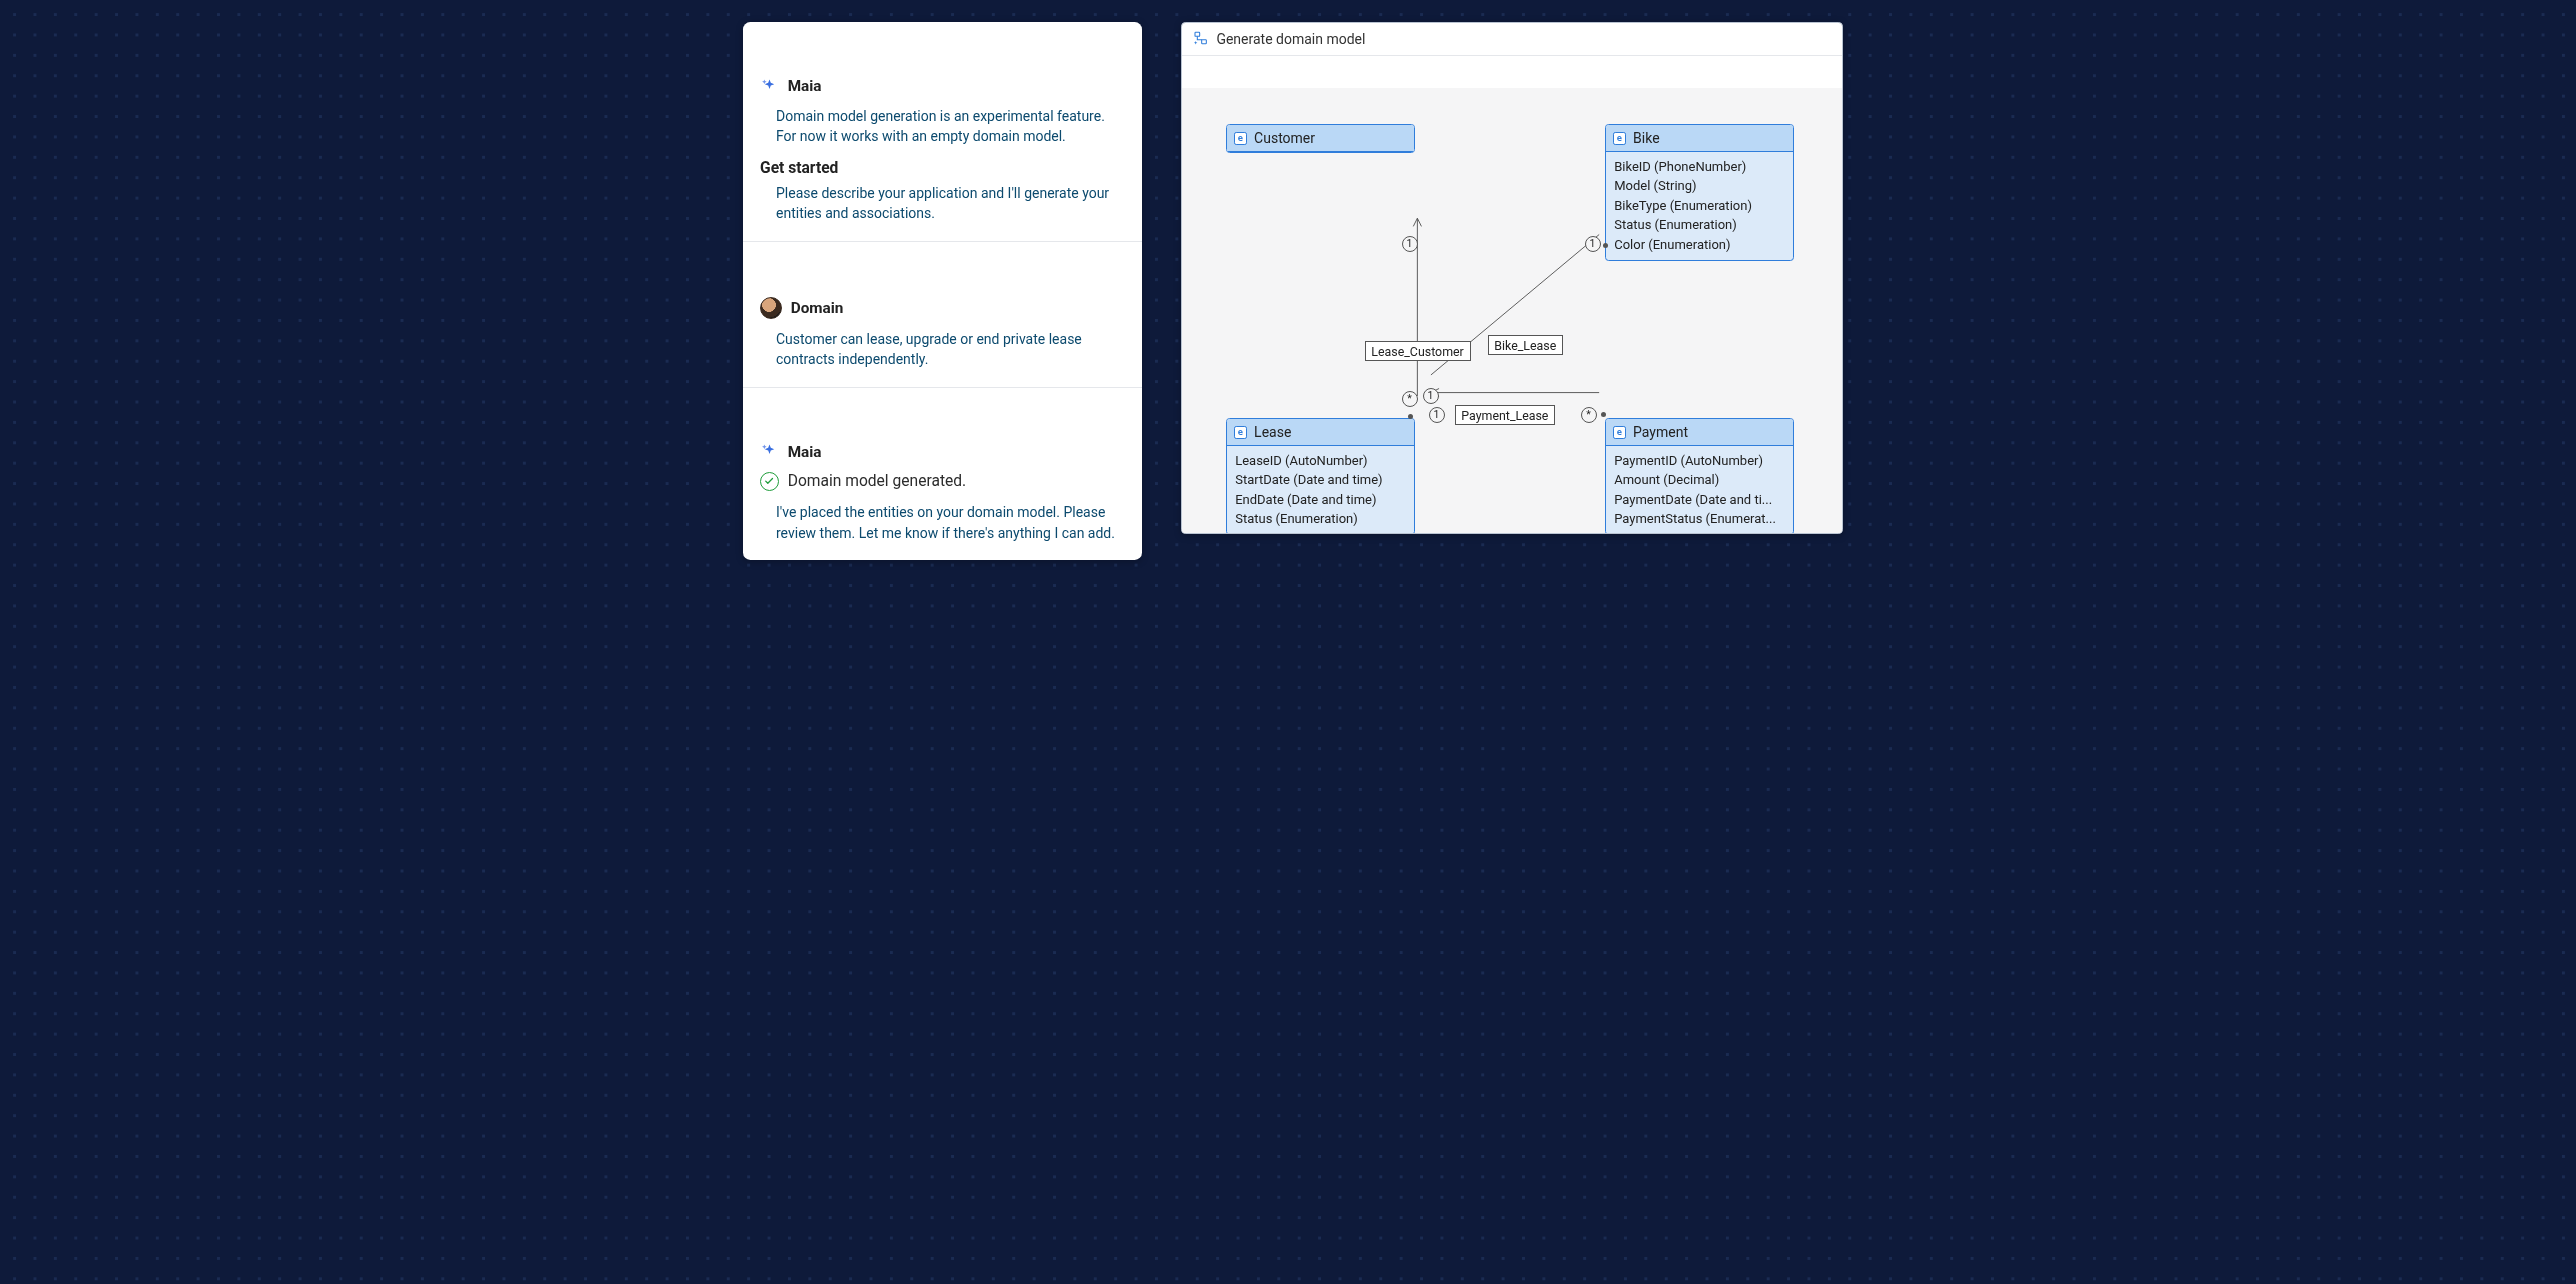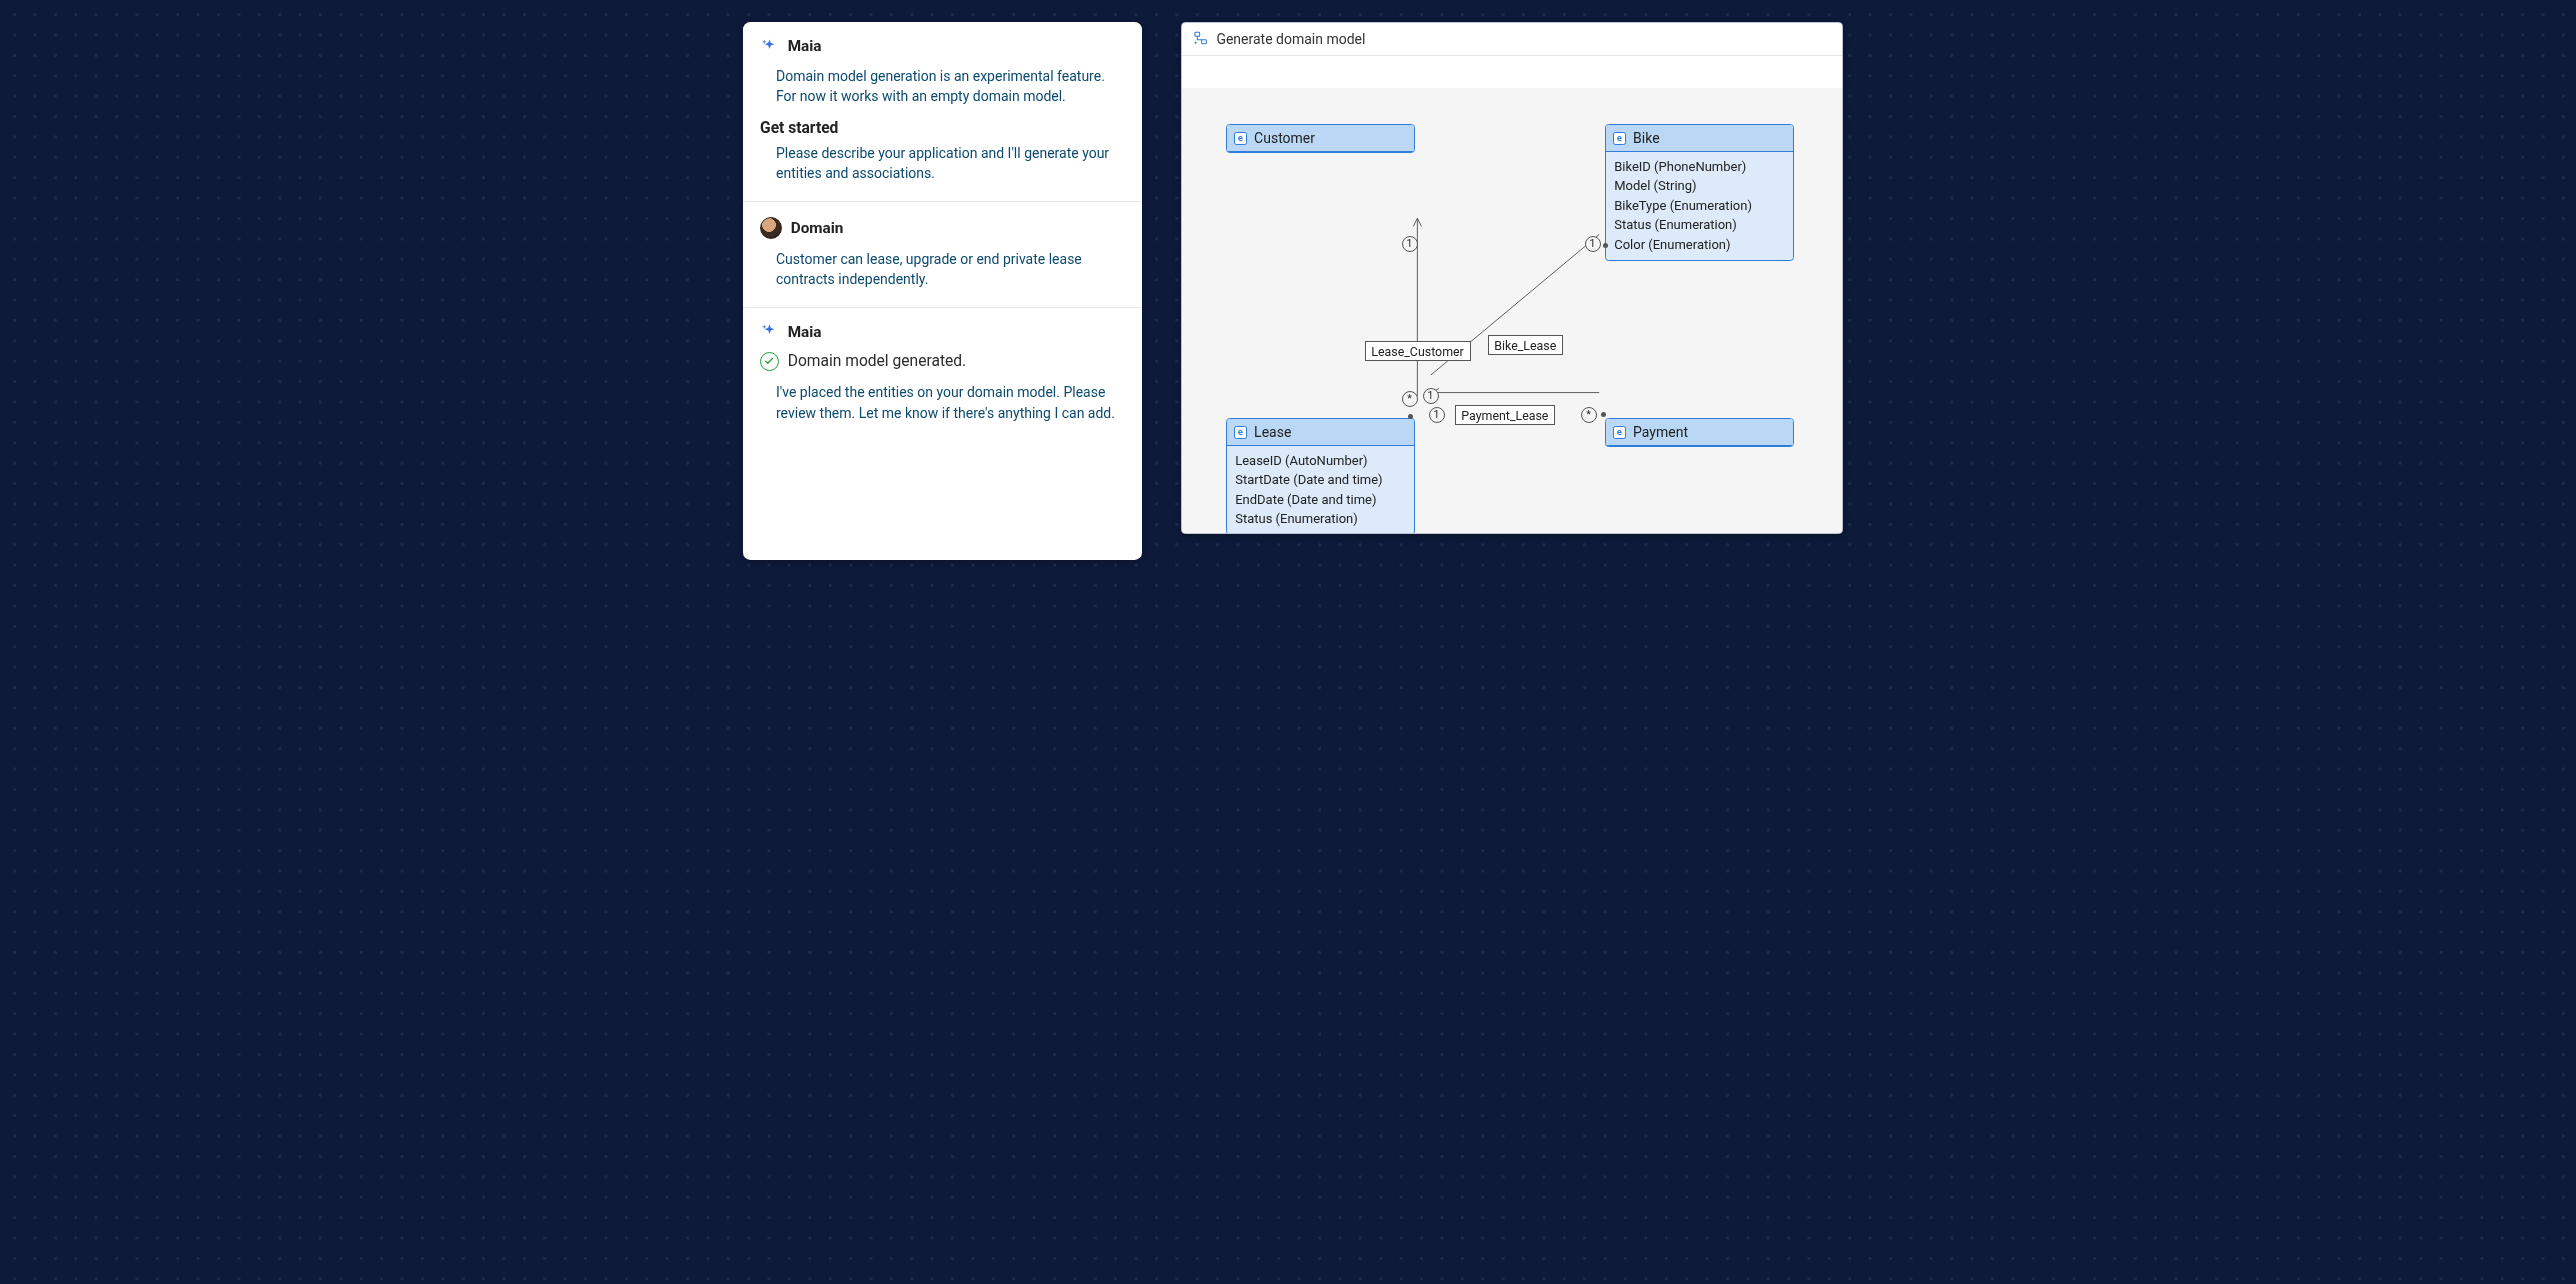--- a/index.html
+++ b/index.html
@@ -29,21 +29,21 @@
     height: 538px;
     background: #ffffff;
     border-radius: 7.3px;
     box-shadow: 0 1.5px 7.3px rgba(0,0,0,.25);
     overflow: hidden;
     display: flex;
     flex-direction: column;
   }
   .chat-block { padding: 14.5px 17.5px 17.5px 17.5px; }
   .chat-block + .chat-block { border-top: 0.7px solid #e5e7eb; }
-  .speaker-row { display: flex; align-items: center; gap: 8.7px; margin-bottom: 10.2px; }
+  .speaker-row { display: flex; align-items: center; gap: 8.7px; margin-bottom: 10.2px; margin-top: 40px; }
   .speaker-name { font-weight: 700; font-size: 15.3px; color: #222; }
   .sparkle-icon { width: 19px; height: 19px; position: relative; }
   .avatar {
     width: 22px; height: 22px; border-radius: 50%;
     background: radial-gradient(circle at 40% 35%, #d9a57c 0 38%, #3b2a1f 40% 70%, #1b1b1b 72% 100%);
     border: 0.7px solid #3b2a1f;
   }
   .chat-text { font-size: 14px; line-height: 1.45; color: #0c4a6e; margin-left: 16px; }
   .chat-subhead { font-weight: 700; font-size: 15.6px; margin-top: 13px; margin-bottom: 5.8px; }
   .status-row { display: flex; align-items: center; gap: 8.7px; margin: 4.4px 0 11.6px 0; }
@@ -250,20 +250,26 @@
           <div class="attr">EndDate (Date and time)</div>
           <div class="attr">Status (Enumeration)</div>
         </div>
       </div>
 
       <div class="entity" style="left:423px; top:330px;">
         <div class="entity-header">
           <span class="e-badge">e</span>
           <span class="entity-title">Payment</span>
         </div>
+        <div class="entity-body">
+          <div class="attr">PaymentID (AutoNumber)</div>
+          <div class="attr">Amount (Decimal)</div>
+          <div class="attr">PaymentDate (Date and ti...</div>
+          <div class="attr">PaymentStatus (Enumerat...</div>
+        </div>
       </div>
 
       <div class="assoc-label" style="left:183px; top:253px;">Lease_Customer</div>
       <div class="assoc-label" style="left:306px; top:247px;">Bike_Lease</div>
       <div class="assoc-label" style="left:273px; top:317px;">Payment_Lease</div>
 
       <div class="card-bubble" style="left:220px; top:148px;">1</div>
       <div class="card-bubble" style="left:220px; top:303px;">*</div>
       <div class="tiny-dot" style="left:226px; top:326px;"></div>
 

